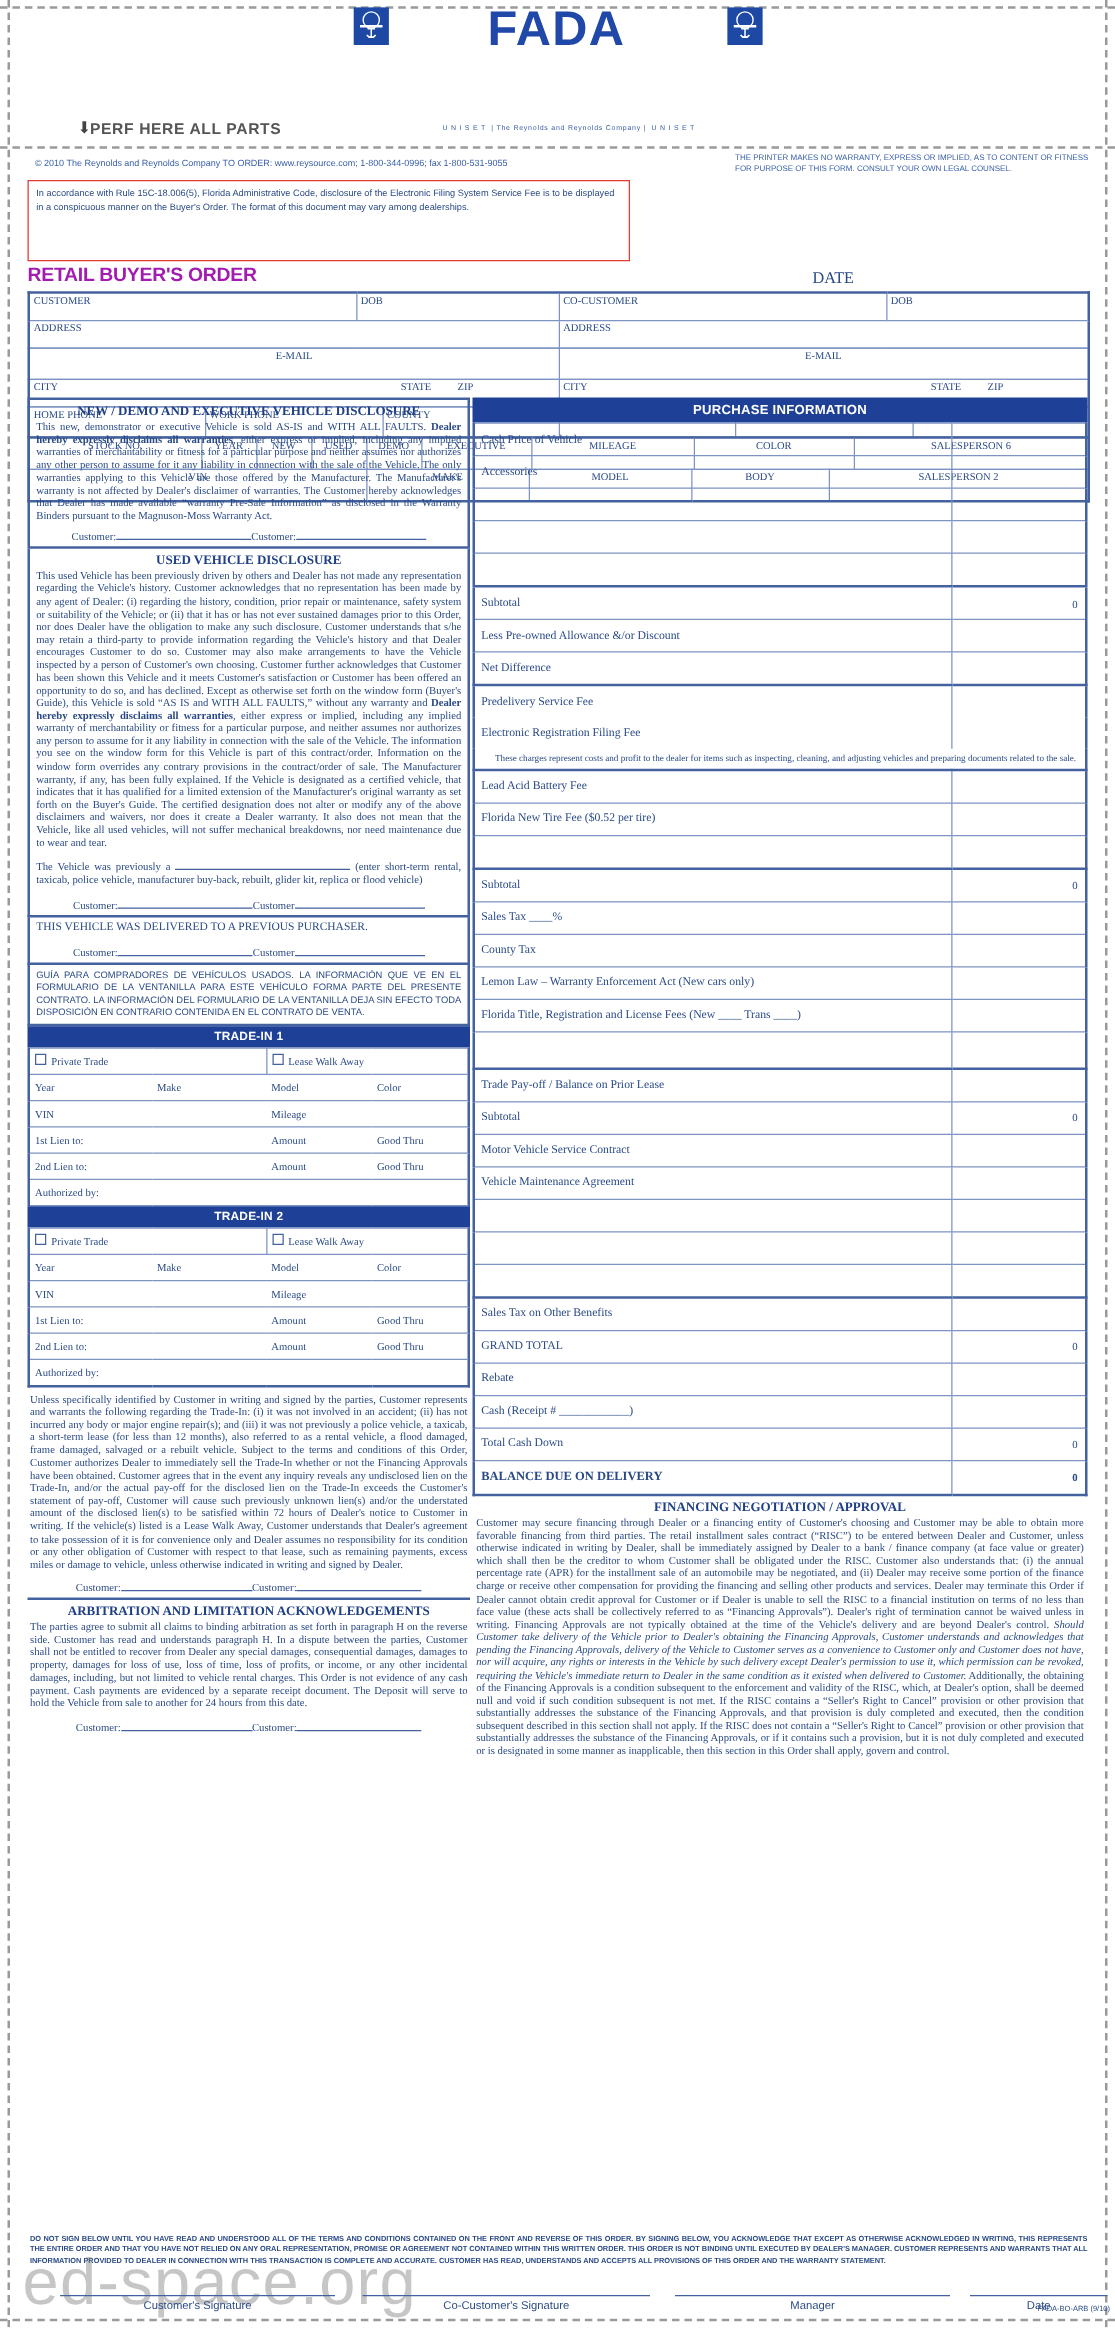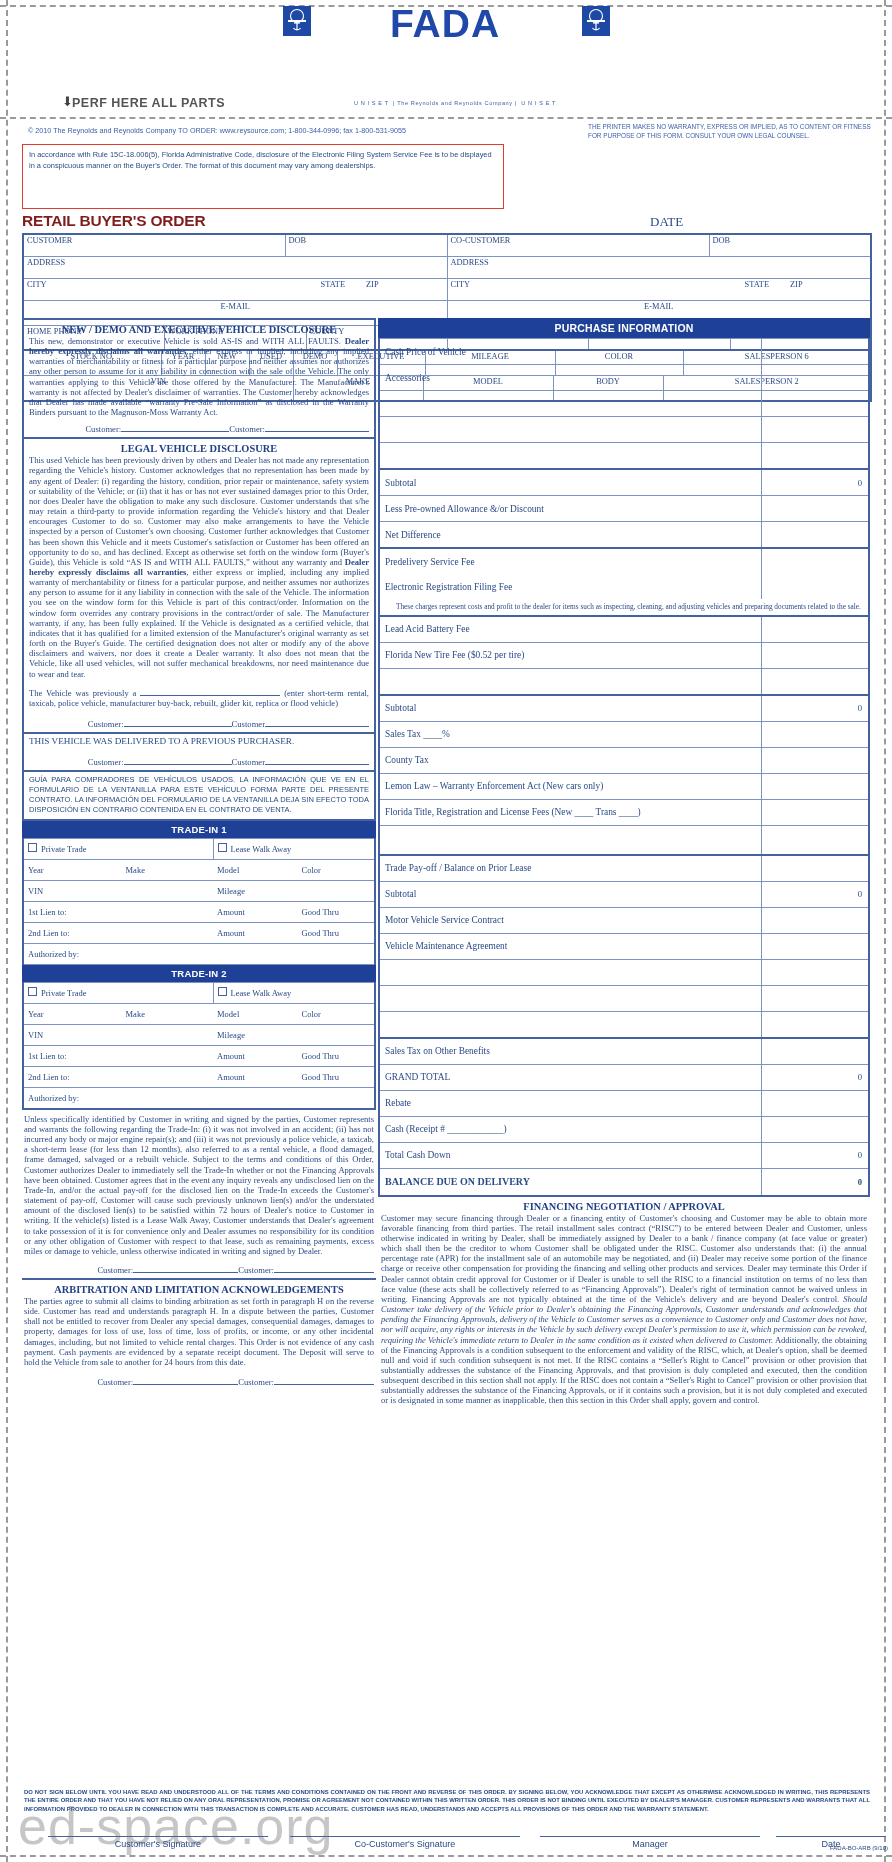--- a/index.html
+++ b/index.html
@@ -27,21 +27,21 @@
   .printerwar{position:absolute;right:14px;top:122px;width:290px;text-align:left;
             font-family:"Liberation Sans",sans-serif;font-size:6.4px;color:#3a5fa8;line-height:1.45;}
 
   
   .redbox{position:absolute;left:22px;top:144px;width:480px;height:63px;border:1.6px solid #e03b2f;}
   .redbox p{margin:4px 6px;font-family:"Liberation Sans",sans-serif;font-size:7.4px;
             color:#2a4a86;line-height:1.5;}
 
   
   .rbo{position:absolute;left:22px;top:212px;font-family:"Liberation Sans",sans-serif;
-       font-weight:bold;font-size:15.5px;color:#7f1d1d;letter-spacing:-.2px;}
+       font-weight:bold;font-size:15.5px;color:#a21caf;letter-spacing:-.2px;}
   .datelbl{position:absolute;left:650px;top:214px;font-size:13px;color:#2a4a86;
        font-family:"Liberation Serif",serif;}
   .grid{position:absolute;left:22px;top:233px;width:848px;}
   .grid table{border-collapse:collapse;width:848px;table-layout:fixed;}
   .grid td{border:1px solid #7d93c4;vertical-align:top;padding:1px 3px;height:19px;
            font-size:8.4px;color:#2a4a86;font-family:"Liberation Serif",serif;}
   .grid td.c{text-align:center;}
   .thickL{border-left:2px solid #44629f !important;}
   .thickT{border-top:2px solid #44629f !important;}
   .thickB{border-bottom:2px solid #44629f !important;}
@@ -52,21 +52,21 @@
   .colR{position:absolute;left:378px;top:318px;width:492px;}
 
   .bandblue{background:#1e4096;color:#fff;font-family:"Liberation Sans",sans-serif;
             font-weight:bold;font-size:9.5px;text-align:center;padding:3px 0;letter-spacing:.2px;}
   .secthead{text-align:center;font-weight:bold;font-size:10.4px;margin:2px 0 1px;
             font-family:"Liberation Serif",serif;color:#1f3f86;}
   .body-txt{font-size:8.55px;line-height:1.19;text-align:justify;color:#2a4a86;
             font-family:"Liberation Serif",serif;}
   .body-txt b{font-weight:bold;}
   .boxL{border:2px solid #44629f;padding:2px 5px 3px;}
-  .custline{display:flex;justify-content:flex-end;font-size:8.6px;margin-top:5px;}
+  .custline{display:flex;justify-content:center;font-size:8.6px;margin-top:5px;}
   .custline span{white-space:nowrap;}
   .ul{display:inline-block;border-bottom:1px solid #44629f;height:9px;}
 
   .esp{font-family:"Liberation Sans",sans-serif;font-size:7.5px;line-height:1.33;
        color:#2a4a86;text-align:justify;}
 
   
   .ti{width:100%;border-collapse:collapse;table-layout:fixed;}
   .ti td{border:1px solid #7d93c4;font-size:8.5px;padding:3px 4px;height:14px;color:#2a4a86;
          font-family:"Liberation Serif",serif;}
@@ -158,47 +158,47 @@
         <td class="thickT thickR">DOB</td>
       </tr>
       <tr>
         <td colspan="2" class="thickL">ADDRESS</td>
         <td colspan="2" class="thickR">ADDRESS</td>
       </tr>
     </tbody>
       </table>
     <table style="margin-top:-1px;">
       <colgroup>
+          <col style="width:424px">
+          <col style="width:424px">
+        </colgroup>
+      <tbody>
+          <tr>
+        <td class="c thickL" style="height:22px;">E-MAIL</td>
+        <td class="c thickR" style="height:22px;">E-MAIL</td>
+      </tr>
+    </tbody>
+      </table>
+    <table style="margin-top:-1px;">
+      <colgroup>
           <col style="width:250px">
           <col style="width:90px">
           <col style="width:84px">
           <col style="width:250px">
           <col style="width:90px">
           <col style="width:84px">
         </colgroup>
       <tbody>
           <tr>
         <td class="thickL" style="border-right:none;">CITY</td>
         <td style="border-left:none;border-right:none;text-align:right;padding-right:18px;">STATE</td>
         <td style="border-left:none;">ZIP</td>
         <td style="border-right:none;">CITY</td>
         <td style="border-left:none;border-right:none;text-align:right;padding-right:18px;">STATE</td>
         <td class="thickR" style="border-left:none;">ZIP</td>
-      </tr>
-    </tbody>
-      </table>
-    <table style="margin-top:-1px;">
-      <colgroup>
-          <col style="width:424px">
-          <col style="width:424px">
-        </colgroup>
-      <tbody>
-          <tr>
-        <td class="c thickL" style="height:22px;">E-MAIL</td>
-        <td class="c thickR" style="height:22px;">E-MAIL</td>
       </tr>
     </tbody>
       </table>
     <table style="margin-top:-1px;">
       <colgroup>
           <col style="width:141px">
           <col style="width:142px">
           <col style="width:141px">
           <col style="width:141px">
           <col style="width:142px">
@@ -266,21 +266,21 @@
     <div class="boxL" style="border-bottom-width:2px;">
       <div class="secthead">NEW / DEMO AND EXECUTIVE VEHICLE DISCLOSURE</div>
       <div class="body-txt"><span>This new, demonstrator or executive Vehicle is sold AS-IS and WITH ALL FAULTS. </span><b>Dealer hereby expressly disclaims all warranties</b><span>, either express or implied, including any implied warranties of merchantability or fitness for a particular purpose and neither assumes nor authorizes any other person to assume for it any liability in connection with the sale of the Vehicle. The only warranties applying to this Vehicle are those offered by the Manufacturer. The Manufacturer's warranty is not affected by Dealer's disclaimer of warranties. The Customer hereby acknowledges that Dealer has made available “warranty Pre-Sale Information” as disclosed in the Warranty Binders pursuant to the Magnuson-Moss Warranty Act.</span></div>
       <div class="custline">
         <span><span>Customer:</span><span class="ul" style="width:108px"></span></span>
         <span><span>Customer:</span><span class="ul" style="width:104px"></span></span>
       </div>
     </div>
 
     <div class="boxL" style="border-top:none;">
-      <div class="secthead">LEGAL VEHICLE DISCLOSURE</div>
+      <div class="secthead">USED VEHICLE DISCLOSURE</div>
       <div class="body-txt"><span>This used Vehicle has been previously driven by others and Dealer has not made any representation regarding the Vehicle's history. Customer acknowledges that no representation has been made by any agent of Dealer: (i) regarding the history, condition, prior repair or maintenance, safety system or suitability of the Vehicle; or (ii) that it has or has not ever sustained damages prior to this Order, nor does Dealer have the obligation to make any such disclosure. Customer understands that s/he may retain a third-party to provide information regarding the Vehicle's history and that Dealer encourages Customer to do so. Customer may also make arrangements to have the Vehicle inspected by a person of Customer's own choosing. Customer further acknowledges that Customer has been shown this Vehicle and it meets Customer's satisfaction or Customer has been offered an opportunity to do so, and has declined. Except as otherwise set forth on the window form (Buyer's Guide), this Vehicle is sold “AS IS and WITH ALL FAULTS,” without any warranty and </span><b>Dealer hereby expressly disclaims all warranties</b><span>, either express or implied, including any implied warranty of merchantability or fitness for a particular purpose, and neither assumes nor authorizes any person to assume for it any liability in connection with the sale of the Vehicle. The information you see on the window form for this Vehicle is part of this contract/order. Information on the window form overrides any contrary provisions in the contract/order of sale. The Manufacturer warranty, if any, has been fully explained. If the Vehicle is designated as a certified vehicle, that indicates that it has qualified for a limited extension of the Manufacturer's original warranty as set forth on the Buyer's Guide. The certified designation does not alter or modify any of the above disclaimers and waivers, nor does it create a Dealer warranty. It also does not mean that the Vehicle, like all used vehicles, will not suffer mechanical breakdowns, nor need maintenance due to wear and tear.</span></div>
       <div class="body-txt" style="margin-top:7px;"><span>The Vehicle was previously a </span><span class="ul" style="width:140px"></span><span> (enter short-term rental, taxicab, police vehicle, manufacturer buy-back, rebuilt, glider kit, replica or flood vehicle)</span></div>
       <div class="custline" style="margin-top:9px;">
         <span><span>Customer:</span><span class="ul" style="width:108px"></span></span>
         <span><span>Customer</span><span class="ul" style="width:104px"></span></span>
       </div>
     </div>
 
     <div class="boxL" style="border-top:none;">
       <div class="body-txt" style="font-size:9.2px;">THIS VEHICLE WAS DELIVERED TO A PREVIOUS PURCHASER.</div>

